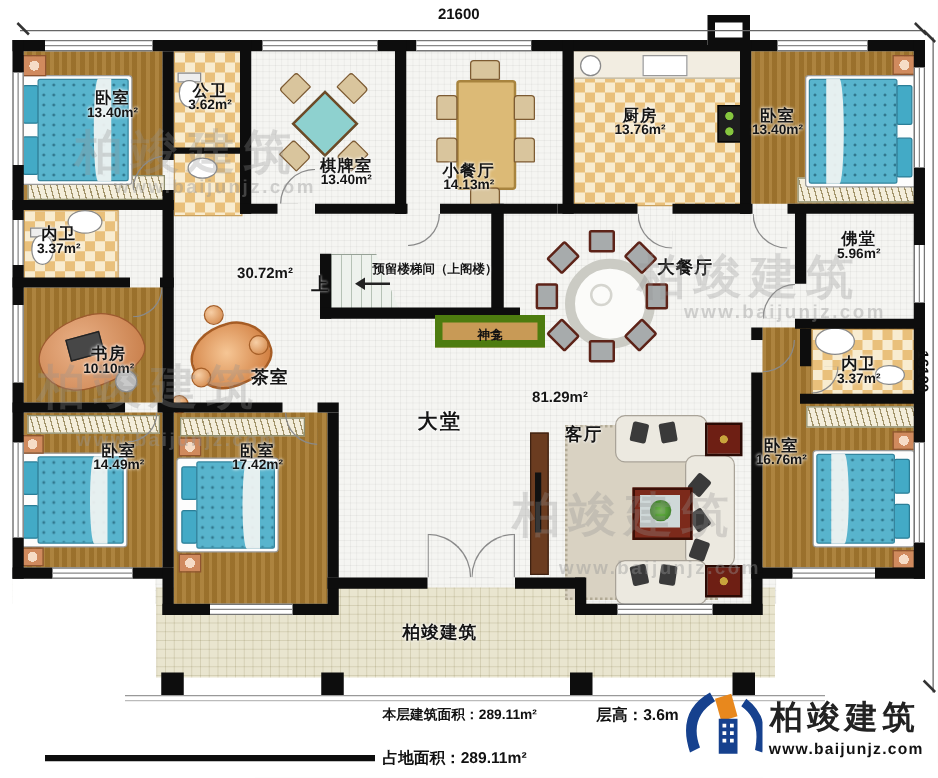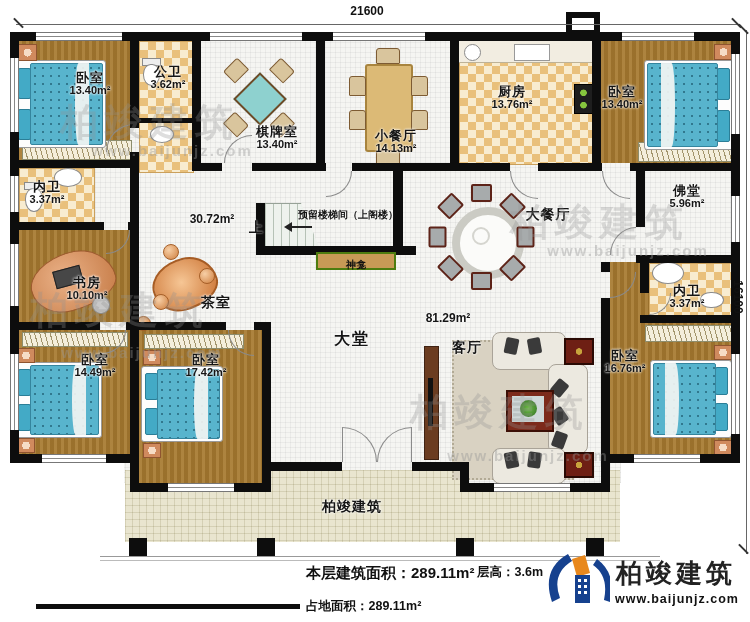--- a/index.html
+++ b/index.html
@@ -58,22 +58,22 @@
   .wms{position:absolute;transform:translate(-50%,-50%);font-weight:bold;color:rgba(150,150,150,.40);
       font-size:15px;letter-spacing:2px;white-space:nowrap;z-index:60;}
   .dimt{position:absolute;font-weight:bold;font-size:12px;color:#111;transform:translate(-50%,-50%);z-index:45;}
   .dline{position:absolute;background:#666;z-index:44;}
   .tick{position:absolute;width:13px;height:2px;background:#333;transform:rotate(45deg);z-index:45;}
   .stairs{position:absolute;left:264px;top:203px;width:54px;height:44px;background:#eef2ed;
       background-image:repeating-linear-gradient(90deg,#b6c2b6 0 1px,transparent 1px 8px);
       border:1px solid #97a297;clip-path:polygon(0 0,66% 0,100% 100%,0 100%);z-index:12;}
   .note{position:absolute;transform:translate(-50%,-50%);font-size:10px;font-weight:bold;color:#151515;
       white-space:nowrap;text-shadow:0 0 2px #fff;z-index:40;}
-  .shrine{position:absolute;left:316px;top:252px;width:76px;height:14px;background:#c89a56;
-      border:2px solid #4d7c0f;z-index:30;text-align:center;}
+  .shrine{position:absolute;left:348px;top:252px;width:76px;height:14px;background:#c89a56;
+      border:6px solid #4d7c0f;z-index:30;text-align:center;}
   .shrine span{font-size:10px;font-weight:bold;color:#111;line-height:13px;}
   .col{position:absolute;width:18px;height:18px;background:#0d0d0d;z-index:30;}
   .ft{color:#111;}
 </style>
 </head>
 <body>
 
 <div class="shot">
 
   <div class="dline" style="left:16px;top:24px;width:722px;height:1px"></div>
@@ -310,21 +310,21 @@
       <span class="ar">13.40m²</span>
     </div>
   <div class="rl" style="left:168px;top:78px">
       <span class="nm">公卫</span>
       <span class="ar">3.62m²</span>
     </div>
   <div class="rl" style="left:277px;top:138px">
       <span class="nm">棋牌室</span>
       <span class="ar">13.40m²</span>
     </div>
-  <div class="rl" style="left:396px;top:142px">
+  <div class="rl" style="left:375px;top:142px">
       <span class="nm">小餐厅</span>
       <span class="ar">14.13m²</span>
     </div>
   <div class="rl" style="left:512px;top:98px">
       <span class="nm">厨房</span>
       <span class="ar">13.76m²</span>
     </div>
   <div class="rl" style="left:622px;top:98px">
       <span class="nm">卧室</span>
       <span class="ar">13.40m²</span>
@@ -382,21 +382,21 @@
   <div class="wm" style="left:150px;top:122px">柏竣建筑</div>
   <div class="wms" style="left:172px;top:150px">www.baijunjz.com</div>
   <div class="wm" style="left:120px;top:310px">柏竣建筑</div>
   <div class="wms" style="left:142px;top:352px">www.baijunjz.com</div>
   <div class="wm" style="left:600px;top:222px">柏竣建筑</div>
   <div class="wms" style="left:628px;top:250px">www.baijunjz.com</div>
   <div class="wm" style="left:500px;top:412px">柏竣建筑</div>
   <div class="wms" style="left:528px;top:455px">www.baijunjz.com</div>
 
   <div class="abs" style="left:36px;top:604px;width:264px;height:5px;background:#0d0d0d;z-index:50"></div>
-  <div class="abs ft" style="left:306px;top:564px;font-size:15px;font-weight:bold;z-index:50"><span>本层建筑面积：</span><span>289.11m²</span></div>
+  <div class="abs ft" style="left:306px;top:564px;font-size:11px;font-weight:bold;z-index:50"><span>本层建筑面积：</span><span>289.11m²</span></div>
   <div class="abs ft" style="left:306px;top:598px;font-size:12.5px;font-weight:bold;z-index:50"><span>占地面积：</span><span>289.11m²</span></div>
   <div class="abs ft" style="left:477px;top:564px;font-size:12.5px;font-weight:bold;z-index:50"><span>层高：</span><span>3.6m</span></div>
 
   <div class="abs" style="left:548px;top:552px;z-index:50">
     <svg width="62" height="62" viewBox="0 0 62 62">
       <path d="M12 46 Q3 22 24 9 L20 2 Q-7 17 4 50 Z" fill="#16418e"></path>
       <path d="M24 7 L37 3 L42 21 L29 25 Z" fill="#e8881d"></path>
       <rect x="27" y="23" width="15" height="28" fill="#16418e"></rect>
       <rect x="30" y="27" width="3" height="3" fill="#fff"></rect>
         <rect x="36" y="27" width="3" height="3" fill="#fff"></rect>

